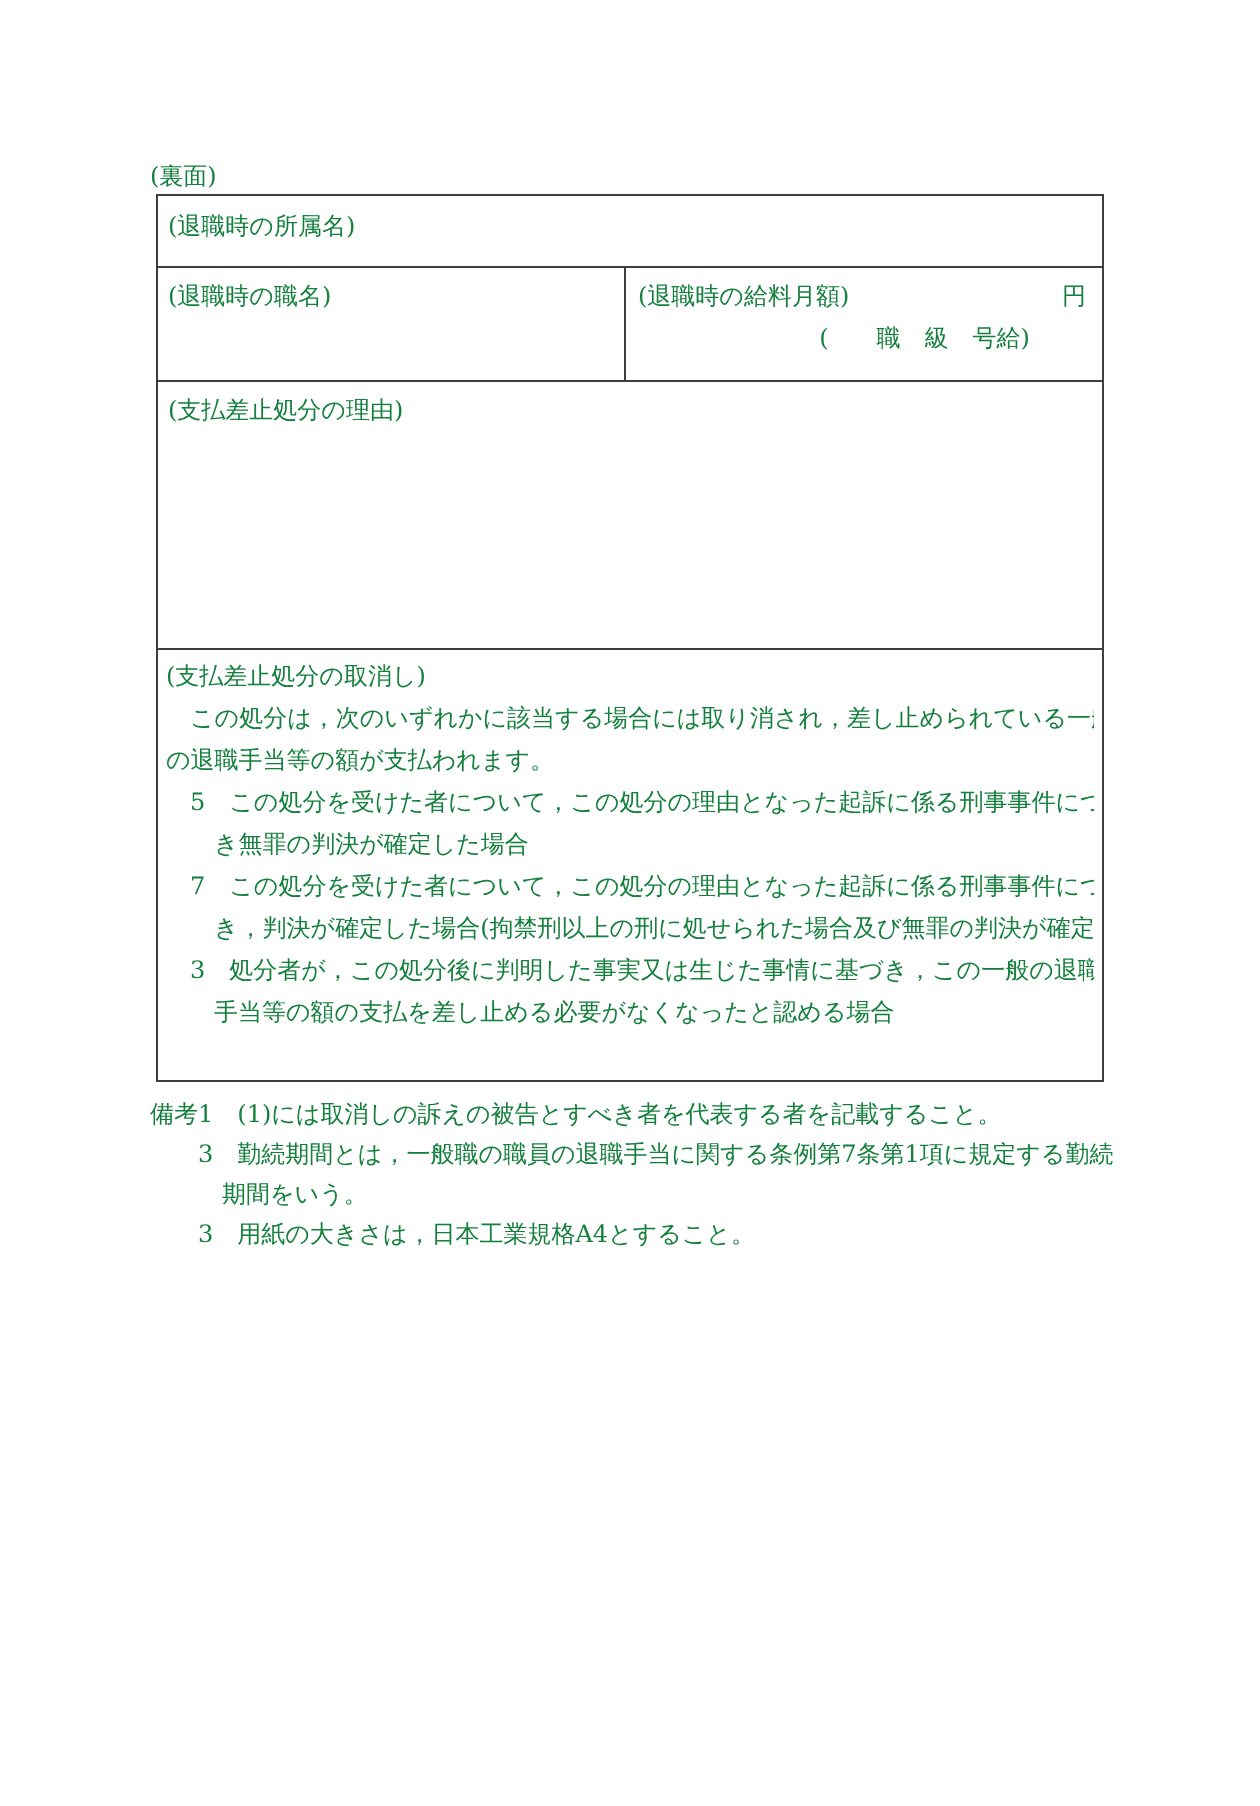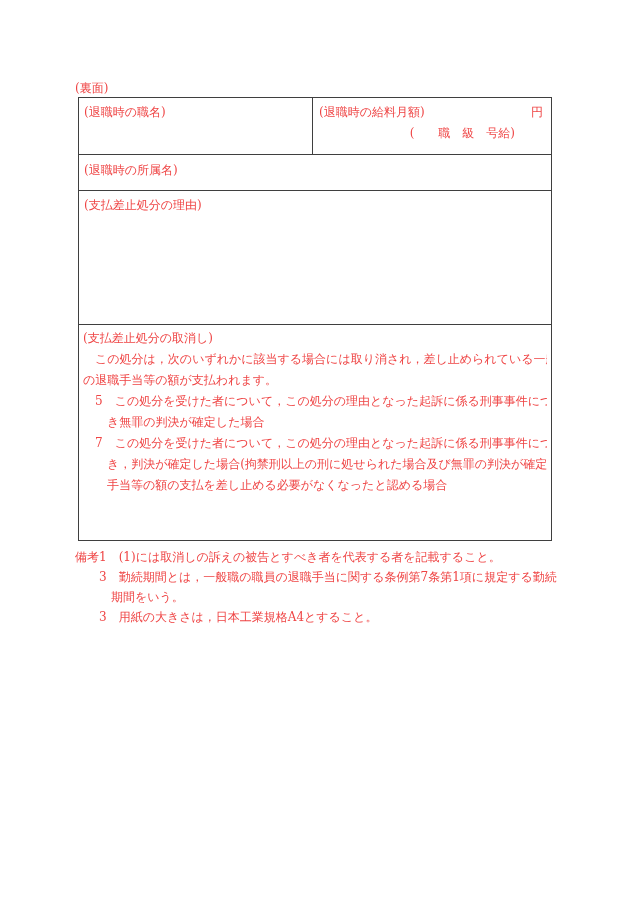--- a/index.html
+++ b/index.html
@@ -1,21 +1,21 @@
 <!DOCTYPE html>
 <html><head>
 <meta charset="utf-8">
 <style>
   * { margin:0; padding:0; box-sizing:border-box; }
   html,body { background:#ffffff; }
   .page {
     position:relative;
     width:630px; height:903px;
     background:#ffffff;
-    color:#ef4444;
+    color:#15803d;
     font-family:"DejaVu Serif","Liberation Serif",serif;
     font-size:12px;
     overflow:hidden;
   }
   .txt { white-space:pre; overflow:hidden; }
   .back-label {
     position:absolute; left:75px; top:79px;
     line-height:18px;
   }
   .tbl {
@@ -51,52 +51,53 @@
 </style>
 </head>
 <body>
 
 <div class="page">
 
   <div class="back-label txt">(裏面)</div>
 
   <div class="tbl">
 
+    <div class="row row-affiliation">
+      <span class="cell-label">(退職時の所属名)</span>
+      <div class="value-area"></div>
+    </div>
+
     <div class="row row-jobtitle">
       <div class="cell-left">
         <span class="cell-label">(退職時の職名)</span>
         <div class="value-area"></div>
       </div>
       <div class="cell-right">
         <div class="salary-line1">
           <span class="txt">(退職時の給料月額)</span>
           <span class="txt">円</span>
         </div>
         <div class="salary-line2">(　　職　級　号給)</div>
       </div>
-    </div>
-
-    <div class="row row-affiliation">
-      <span class="cell-label">(退職時の所属名)</span>
-      <div class="value-area"></div>
     </div>
 
     <div class="row row-reason">
       <span class="cell-label">(支払差止処分の理由)</span>
       <div class="value-area"></div>
     </div>
 
     <div class="row row-cancel">
       <div class="line">(支払差止処分の取消し)</div>
       <div class="line">　この処分は，次のいずれかに該当する場合には取り消され，差し止められている一般</div>
       <div class="line">の退職手当等の額が支払われます。</div>
       <div class="line">　5　この処分を受けた者について，この処分の理由となった起訴に係る刑事事件につ</div>
       <div class="line">　　き無罪の判決が確定した場合</div>
       <div class="line">　7　この処分を受けた者について，この処分の理由となった起訴に係る刑事事件につ</div>
       <div class="line">　　き，判決が確定した場合(拘禁刑以上の刑に処せられた場合及び無罪の判決が確定し</div>
+      <div class="line">　3　処分者が，この処分後に判明した事実又は生じた事情に基づき，この一般の退職</div>
       <div class="line">　　手当等の額の支払を差し止める必要がなくなったと認める場合</div>
     </div>
 
   </div>
 
   <div class="notes">
     <div class="line">備考1　(1)には取消しの訴えの被告とすべき者を代表する者を記載すること。</div>
     <div class="line">　　3　勤続期間とは，一般職の職員の退職手当に関する条例第7条第1項に規定する勤続</div>
     <div class="line">　　　期間をいう。</div>
     <div class="line">　　3　用紙の大きさは，日本工業規格A4とすること。</div>

